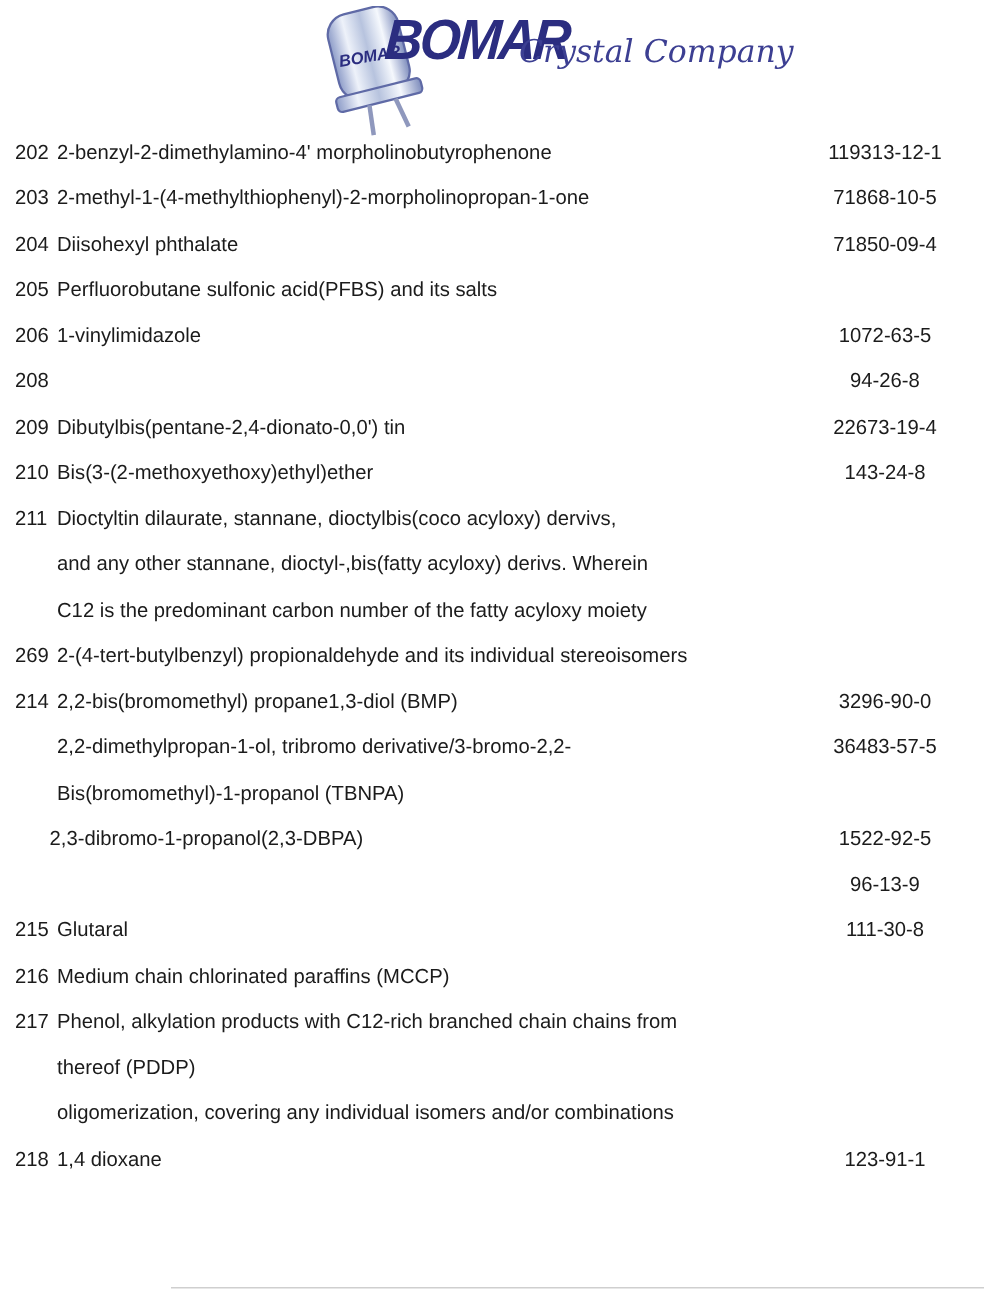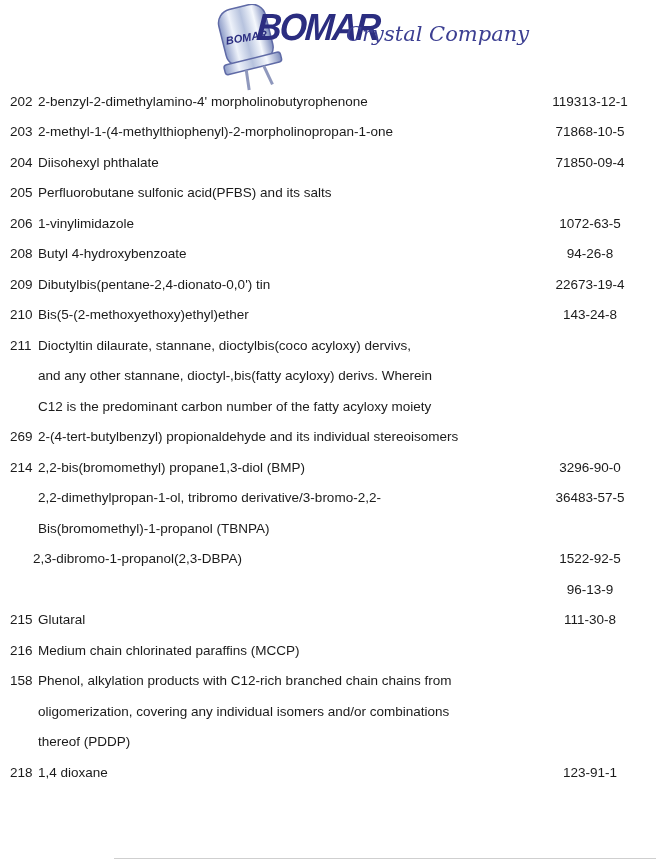--- a/index.html
+++ b/index.html
@@ -109,33 +109,32 @@
 
   <div class="row">
     <span class="num">206</span>
     <span class="name">1-vinylimidazole</span>
     <span class="cas">1072-63-5</span>
   </div>
 
 
   <div class="row">
     <span class="num">208</span>
-    <span class="name">Butyl 4-hydroxybenzoate</span>
     <span class="cas">94-26-8</span>
   </div>
 
   <div class="row">
     <span class="num">209</span>
     <span class="name">Dibutylbis(pentane-2,4-dionato-0,0') tin</span>
     <span class="cas">22673-19-4</span>
   </div>
 
   <div class="row">
     <span class="num">210</span>
-    <span class="name">Bis(5-(2-methoxyethoxy)ethyl)ether</span>
+    <span class="name">Bis(3-(2-methoxyethoxy)ethyl)ether</span>
     <span class="cas">143-24-8</span>
   </div>
 
   <div class="row">
     <span class="num">211</span>
     <span class="name">Dioctyltin dilaurate, stannane, dioctylbis(coco acyloxy) dervivs,</span>
     <span class="cas"></span>
   </div>
 
   <div class="row">
@@ -193,34 +192,34 @@
     <span class="cas">111-30-8</span>
   </div>
 
   <div class="row">
     <span class="num">216</span>
     <span class="name">Medium chain chlorinated paraffins (MCCP)</span>
     <span class="cas"></span>
   </div>
 
   <div class="row">
-    <span class="num">158</span>
+    <span class="num">217</span>
     <span class="name">Phenol, alkylation products with C12-rich branched chain chains from</span>
     <span class="cas"></span>
   </div>
 
   <div class="row">
     <span class="num"></span>
+    <span class="name">thereof (PDDP)</span>
+    <span class="cas"></span>
+  </div>
+
+  <div class="row">
+    <span class="num"></span>
     <span class="name">oligomerization, covering any individual isomers and/or combinations</span>
-    <span class="cas"></span>
-  </div>
-
-  <div class="row">
-    <span class="num"></span>
-    <span class="name">thereof (PDDP)</span>
     <span class="cas"></span>
   </div>
 
   <div class="row">
     <span class="num">218</span>
     <span class="name">1,4 dioxane</span>
     <span class="cas">123-91-1</span>
   </div>
 </div>
 

